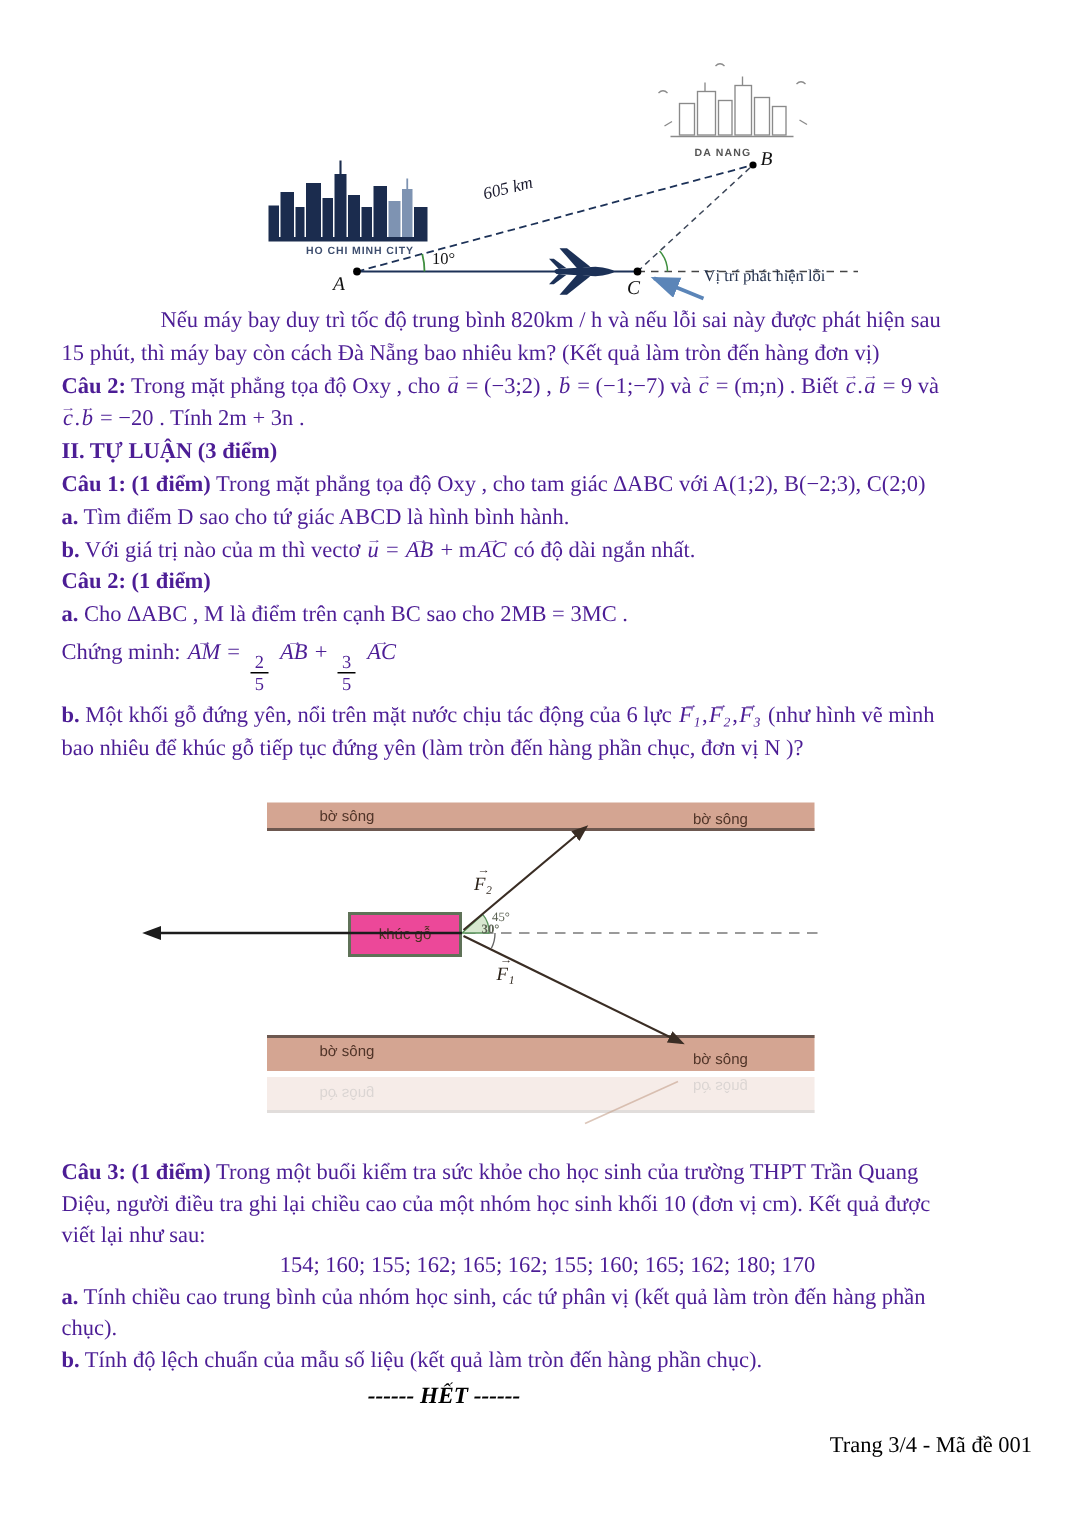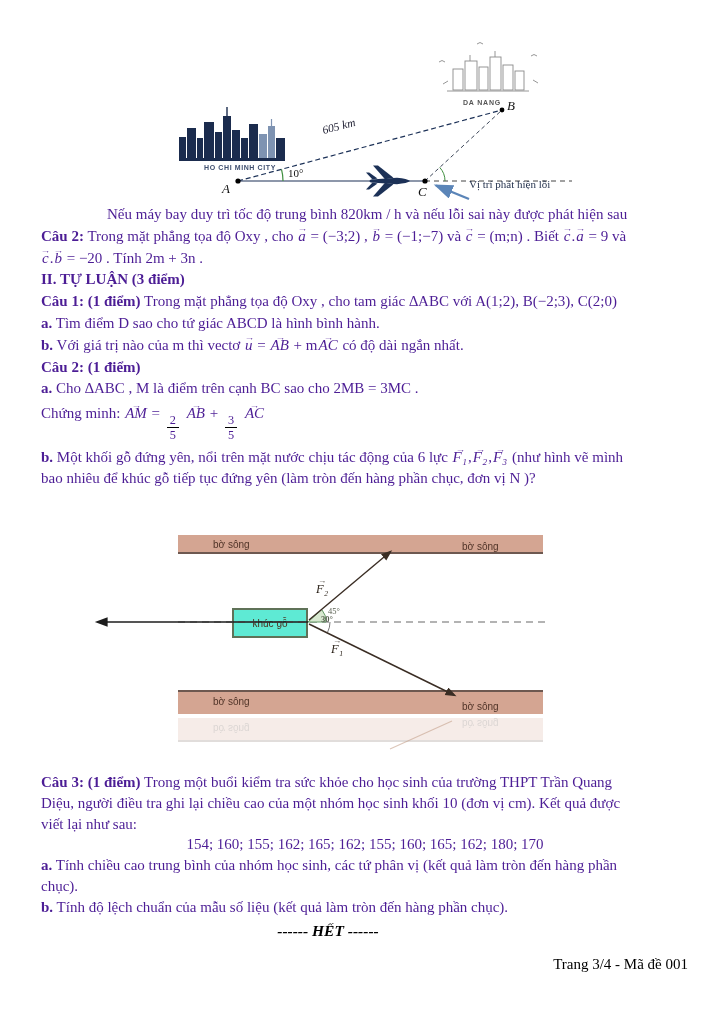--- a/index.html
+++ b/index.html
@@ -33,32 +33,32 @@
         font-size:.82em;line-height:1.15;margin:0 3px;}
   .frac .num{border-bottom:1px solid #000;padding:0 3px;}
   .fracline{margin:3px 0 4px 0;}
   
   .fig{position:absolute;top:530px;left:0;width:724px;height:242px;font-family:"Liberation Sans","DejaVu Sans",sans-serif;}
   .bank{position:absolute;left:178px;width:365px;background:#d4a592;box-sizing:border-box;}
   .bank-top{top:5px;height:19px;border-bottom:2px solid #6d5850;}
   .bank-bottom{top:160px;height:24px;border-top:2px solid #6d5850;}
   .reflection{top:188px;height:24px;border-top:2px solid #6d5850;transform:scaleY(-1);opacity:.2;}
   .bank-label{position:absolute;font-size:10px;color:#503428;}
-  .log{position:absolute;left:232px;top:78px;width:76px;height:30px;background:#5eead4;border:2px solid #5f7258;
+  .log{position:absolute;left:232px;top:78px;width:76px;height:30px;background:#ec4899;border:2px solid #5f7258;
        box-sizing:border-box;display:flex;align-items:center;justify-content:center;}
   .log span{font-size:10px;color:#4a3020;}
   .fig svg{position:absolute;left:0;top:0;pointer-events:none;}
   .flabel{position:absolute;font-family:"Liberation Serif","DejaVu Serif",serif;font-size:12.5px;color:#2a2118;}
   .f2lab{left:315px;top:52px;}
   .f1lab{left:330px;top:112px;}
   .anglabel{position:absolute;font-size:8.5px;font-family:"Liberation Serif","DejaVu Serif",serif;color:#5a6152;}
   .a45{left:328px;top:76px;}
   .a30{left:321px;top:84px;font-weight:bold;}
   
-  .het{position:absolute;top:922px;left:0;width:592px;text-align:center;font-weight:bold;font-style:italic;font-size:15.5px;padding-left:32px;}
+  .het{position:absolute;top:922px;left:0;width:592px;text-align:center;font-weight:bold;font-style:italic;font-size:15.5px;}
   .pagefoot{position:absolute;top:956px;right:36px;font-size:15px;}
 </style>
 </head>
 <body>
 
 <div class="page">
 
   <div class="illus">
     <svg width="724" height="170" viewBox="0 0 724 170">
       <defs>
@@ -133,20 +133,21 @@
     <div class="pt ptA">A</div>
     <div class="pt ptB">B</div>
     <div class="pt ptC">C</div>
     <div class="dist">605 km</div>
     <div class="ang10">10°</div>
     <div class="vitri">Vị trí phát hiện lỗi</div>
   </div>
 
   <div class="textcol" id="block1">
     <div class="ln indent"><span>Nếu máy bay duy trì tốc độ trung bình 820km / h  và nếu lỗi sai này được phát hiện sau</span></div>
+    <div class="ln"><span>15 phút, thì máy bay còn cách Đà Nẵng bao nhiêu km? (Kết quả làm tròn đến hàng đơn vị)</span></div>
 
     <div class="ln">
       <span class="b">Câu 2:</span>
       <span>Trong mặt phẳng tọa độ Oxy , cho</span>
       <span class="vec">a</span>
       <span>= (−3;2) ,</span>
       <span class="vec">b</span>
       <span>= (−1;−7) và</span>
       <span class="vec">c</span>
       <span>= (m;n) . Biết</span>

